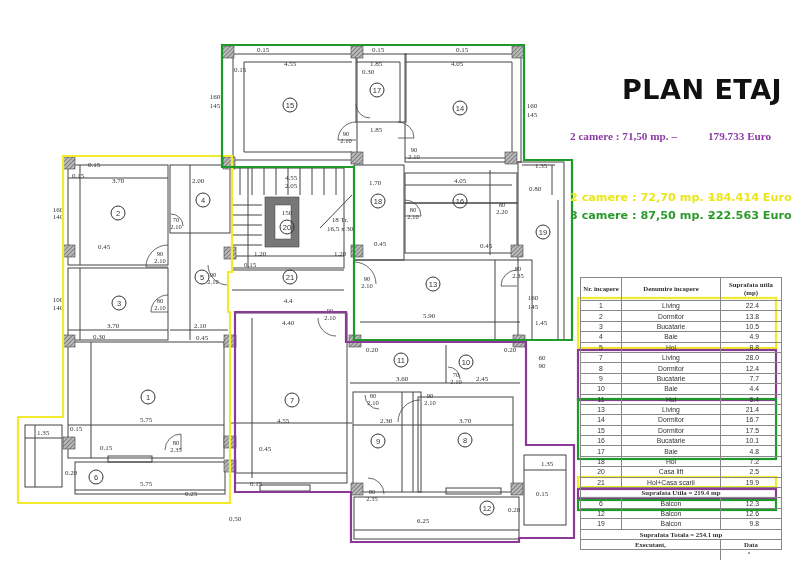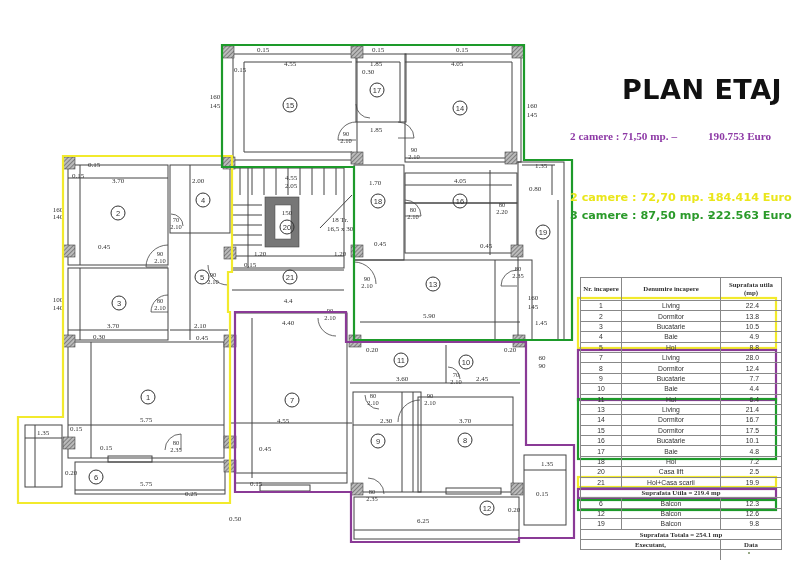--- a/index.html
+++ b/index.html
@@ -372,21 +372,21 @@
     <polygon points="222,45 524,45 524,160 572,160 572,340 354,340 354,167 222,167"></polygon>
     <rect x="578" y="399" width="198" height="60"></rect>
     <rect x="578" y="500" width="198" height="10"></rect>
   </g>
 </svg>
 
 <div class="title">PLAN ETAJ</div>
 
 <div class="offer o1">
   <span>2 camere : 71,50 mp.  –</span>
-  <span class="price">190.753 Euro</span>
+  <span class="price">179.733 Euro</span>
 </div>
 <div class="offer o2">
   <span>2 camere : 72,70 mp.  –</span>
   <span class="price">184.414 Euro</span>
 </div>
 <div class="offer o3">
   <span>3 camere : 87,50 mp.  –</span>
   <span class="price">222.563 Euro</span>
 </div>
 

